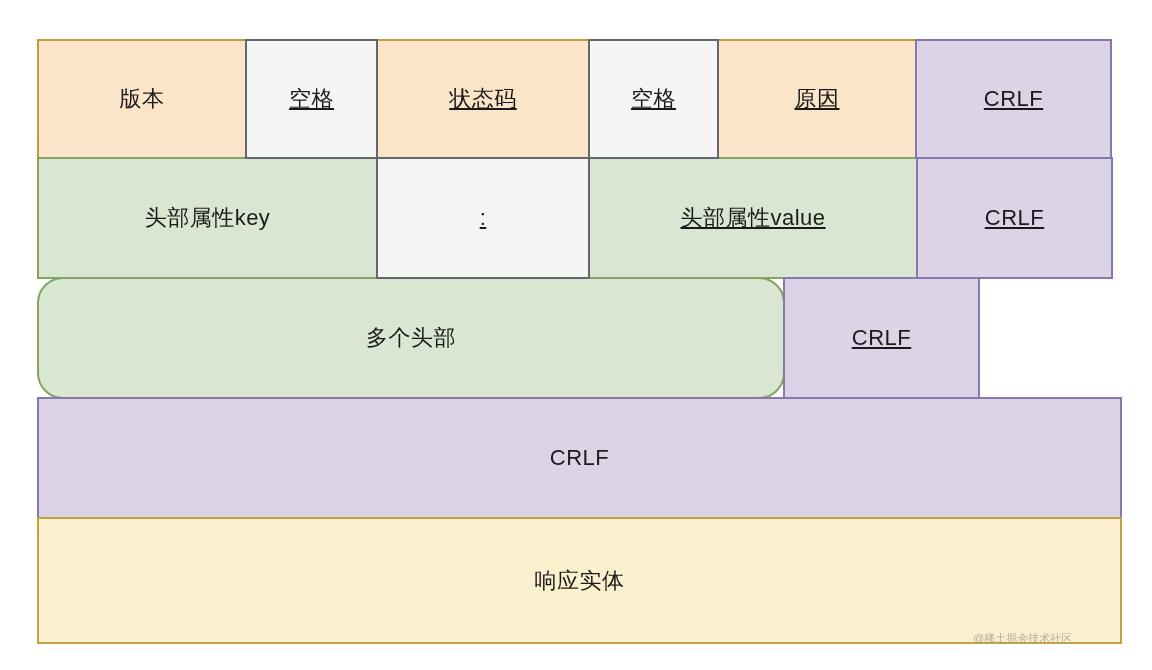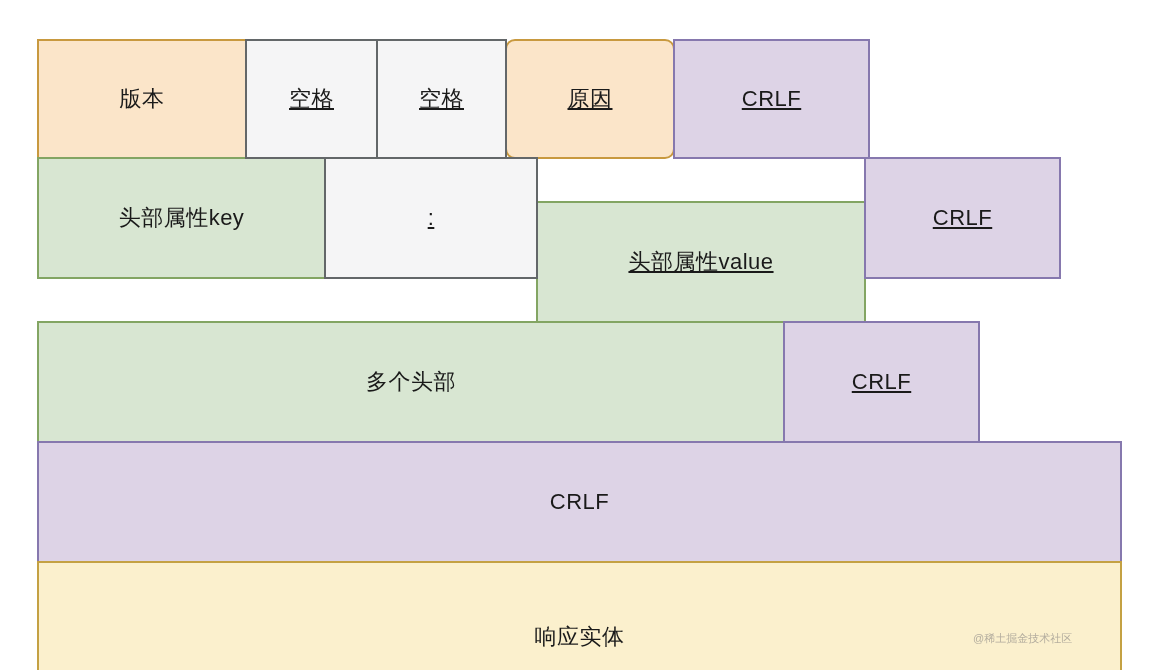--- a/index.html
+++ b/index.html
@@ -39,40 +39,40 @@
     letter-spacing: 0.5px;
     position: relative;
   }
   .cell + .cell {
     margin-left: -2px;
     text-decoration: underline;
   }
   
   .r1 .cell { height: 120px; }
   .r2 .cell, .r3 .cell, .r4 .cell { height: 122px; }
-  .r5 .cell { height: 151px; }
+  .r5 .cell { height: 127px; }
   
   .orange { background: var(--orange_fill); border-color: var(--orange_border); }
   .gray   { background: var(--gray_fill);   border-color: var(--gray_border);   z-index: 2; }
   .green  { background: var(--green_fill);  border-color: var(--green_border);  }
   .purple { background: var(--purple_fill); border-color: var(--purple_border); z-index: 3; }
   .yellow { background: var(--yellow_fill); border-color: var(--yellow_border); z-index: 4; }
   
   .w-version { width: 210px; }
   .w-sp1     { width: 133px; }
   .w-status  { width: 214px; }
   .w-sp2     { width: 131px; }
-  .w-reason  { width: 170px; border-radius: 10px; }
+  .w-reason  { width: 200px; }
   .w-crlf    { width: 197px; }
   
-  .w-hkey    { width: 289px; }
+  .w-hkey    { width: 341px; }
   .w-colon   { width: 214px; }
-  .w-hval    { width: 330px; margin-top: 44px; }
+  .w-hval    { width: 330px; }
   
-  .w-headers { width: 748px; }
+  .w-headers { width: 748px; border-radius: 26px; }
   
   .w-full    { width: 1085px; }
   .watermark {
     position: absolute;
     left: 973px;
     top: 631px;
     font-size: 11px;
     color: rgba(168, 162, 150, 0.85);
     white-space: nowrap;
     z-index: 10;
@@ -80,20 +80,21 @@
 </style>
 </head>
 <body>
 
 <div class="canvas">
   <div class="diagram">
 
     <div class="row r1">
       <div class="cell orange w-version">版本</div>
       <div class="cell gray w-sp1">空格</div>
+      <div class="cell orange w-status">状态码</div>
       <div class="cell gray w-sp2">空格</div>
       <div class="cell orange w-reason">原因</div>
       <div class="cell purple w-crlf">CRLF</div>
     </div>
 
     <div class="row r2">
       <div class="cell green w-hkey">头部属性key</div>
       <div class="cell gray w-colon">:</div>
       <div class="cell green w-hval">头部属性value</div>
       <div class="cell purple w-crlf">CRLF</div>

